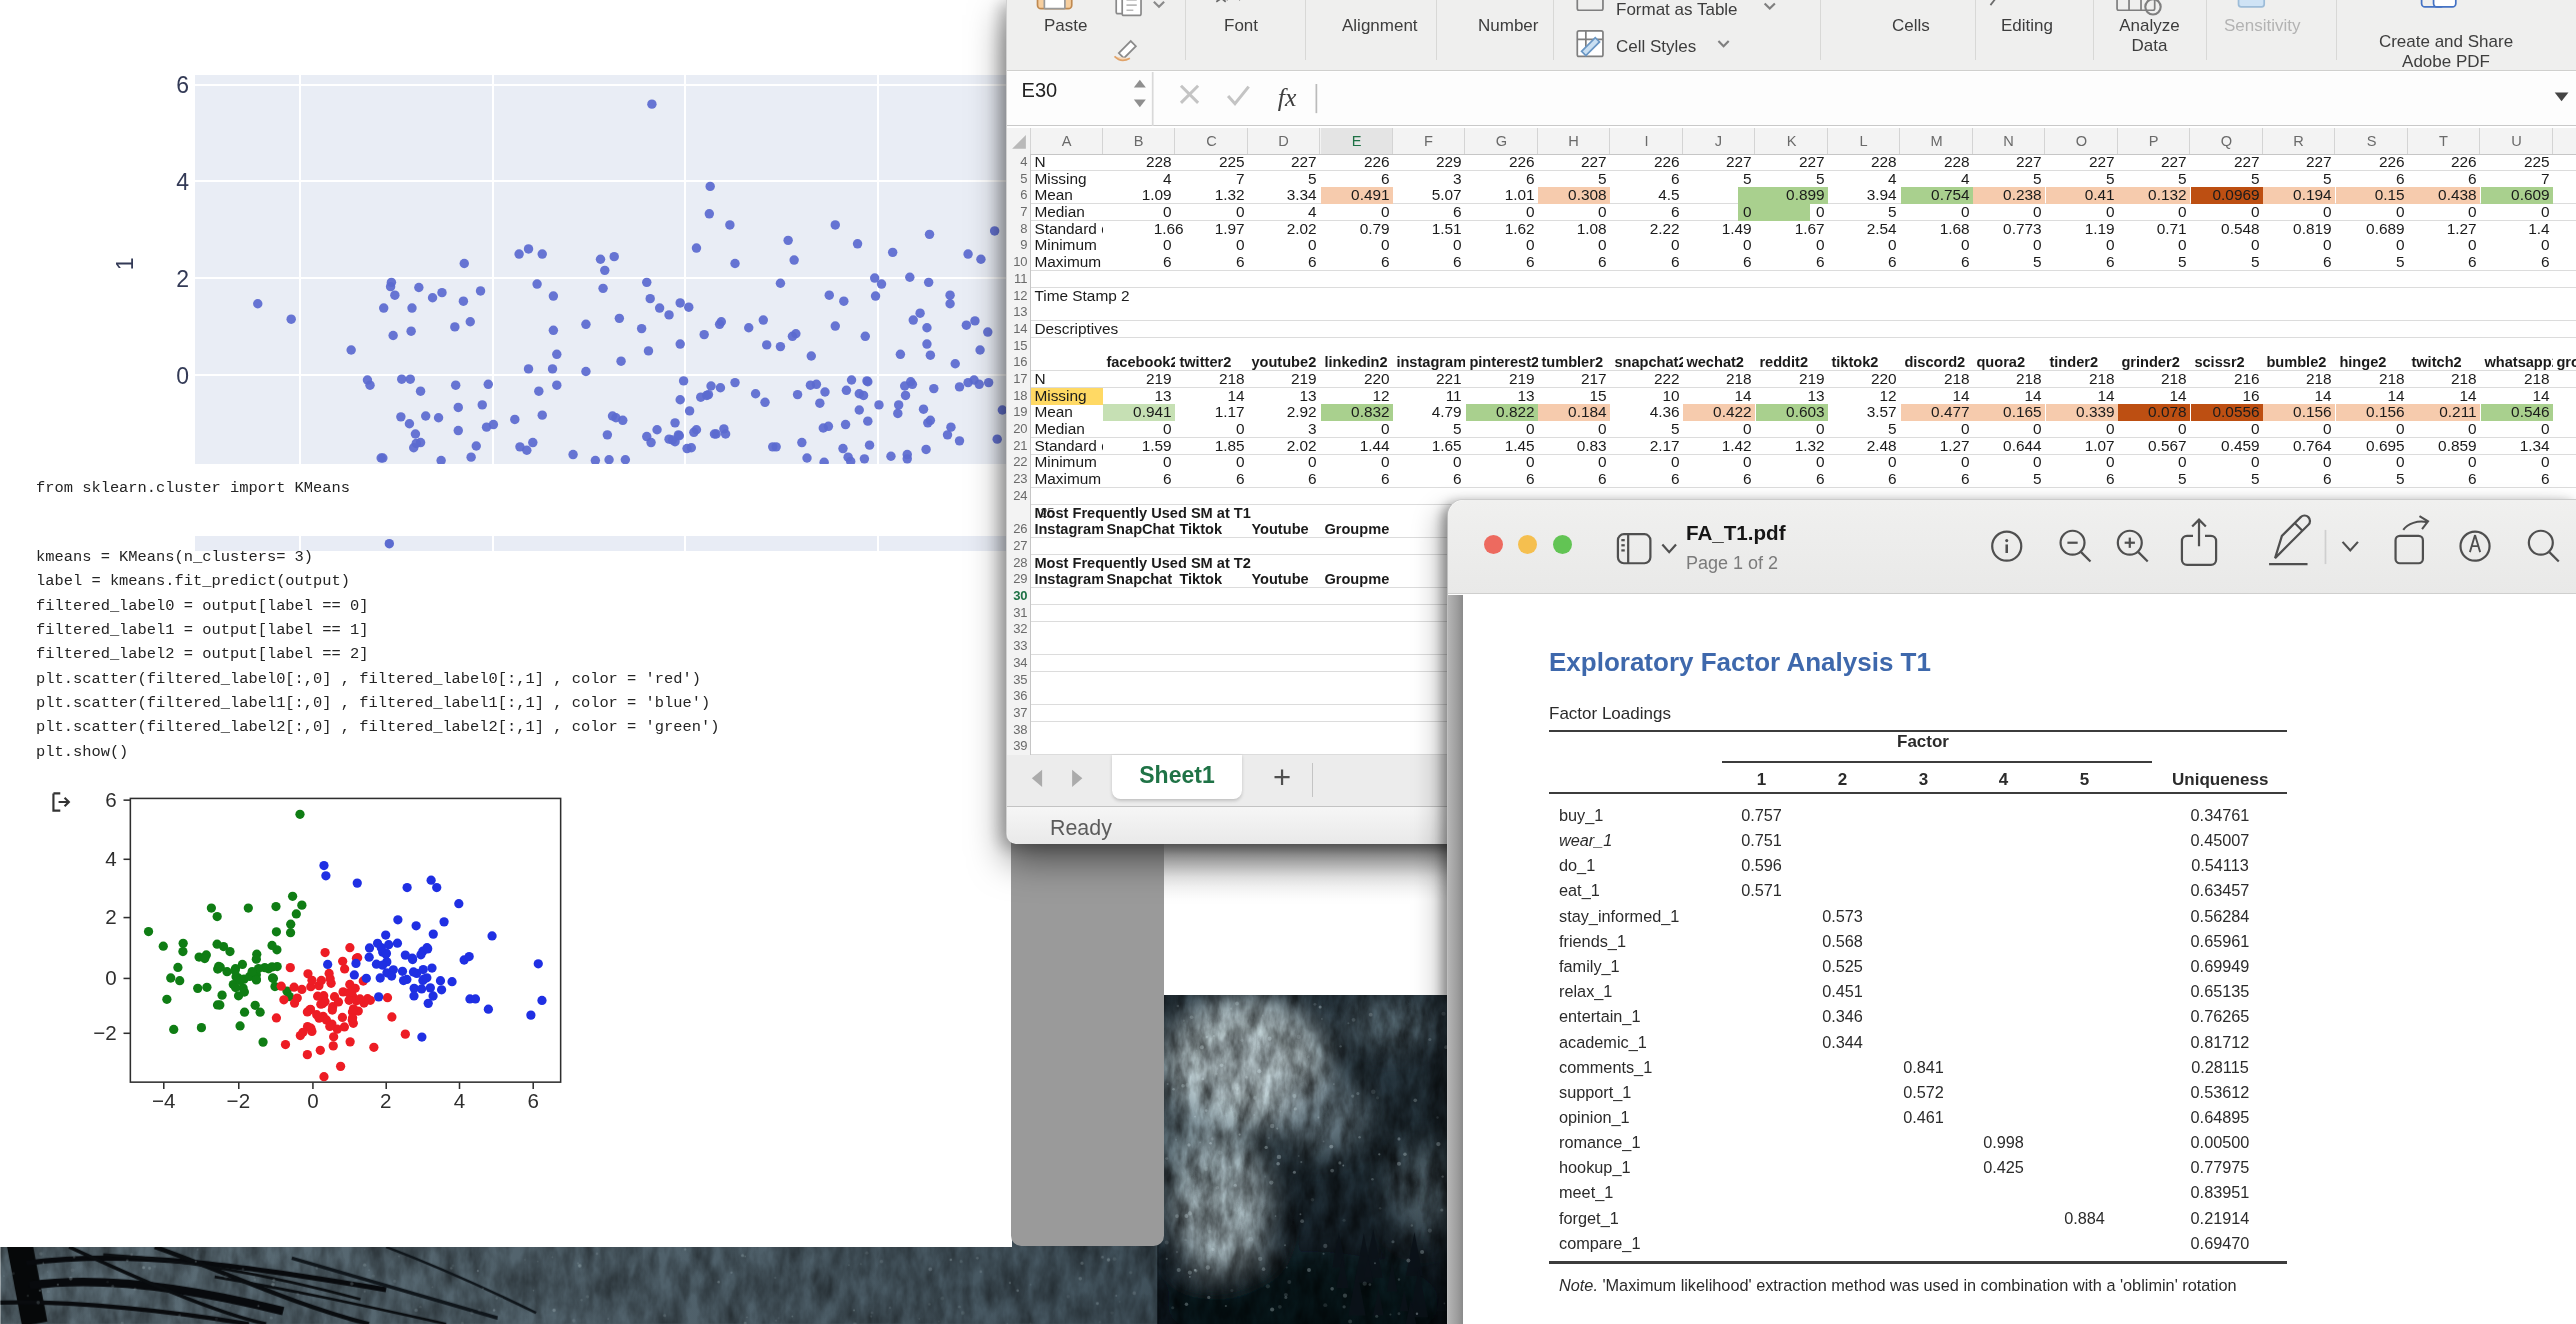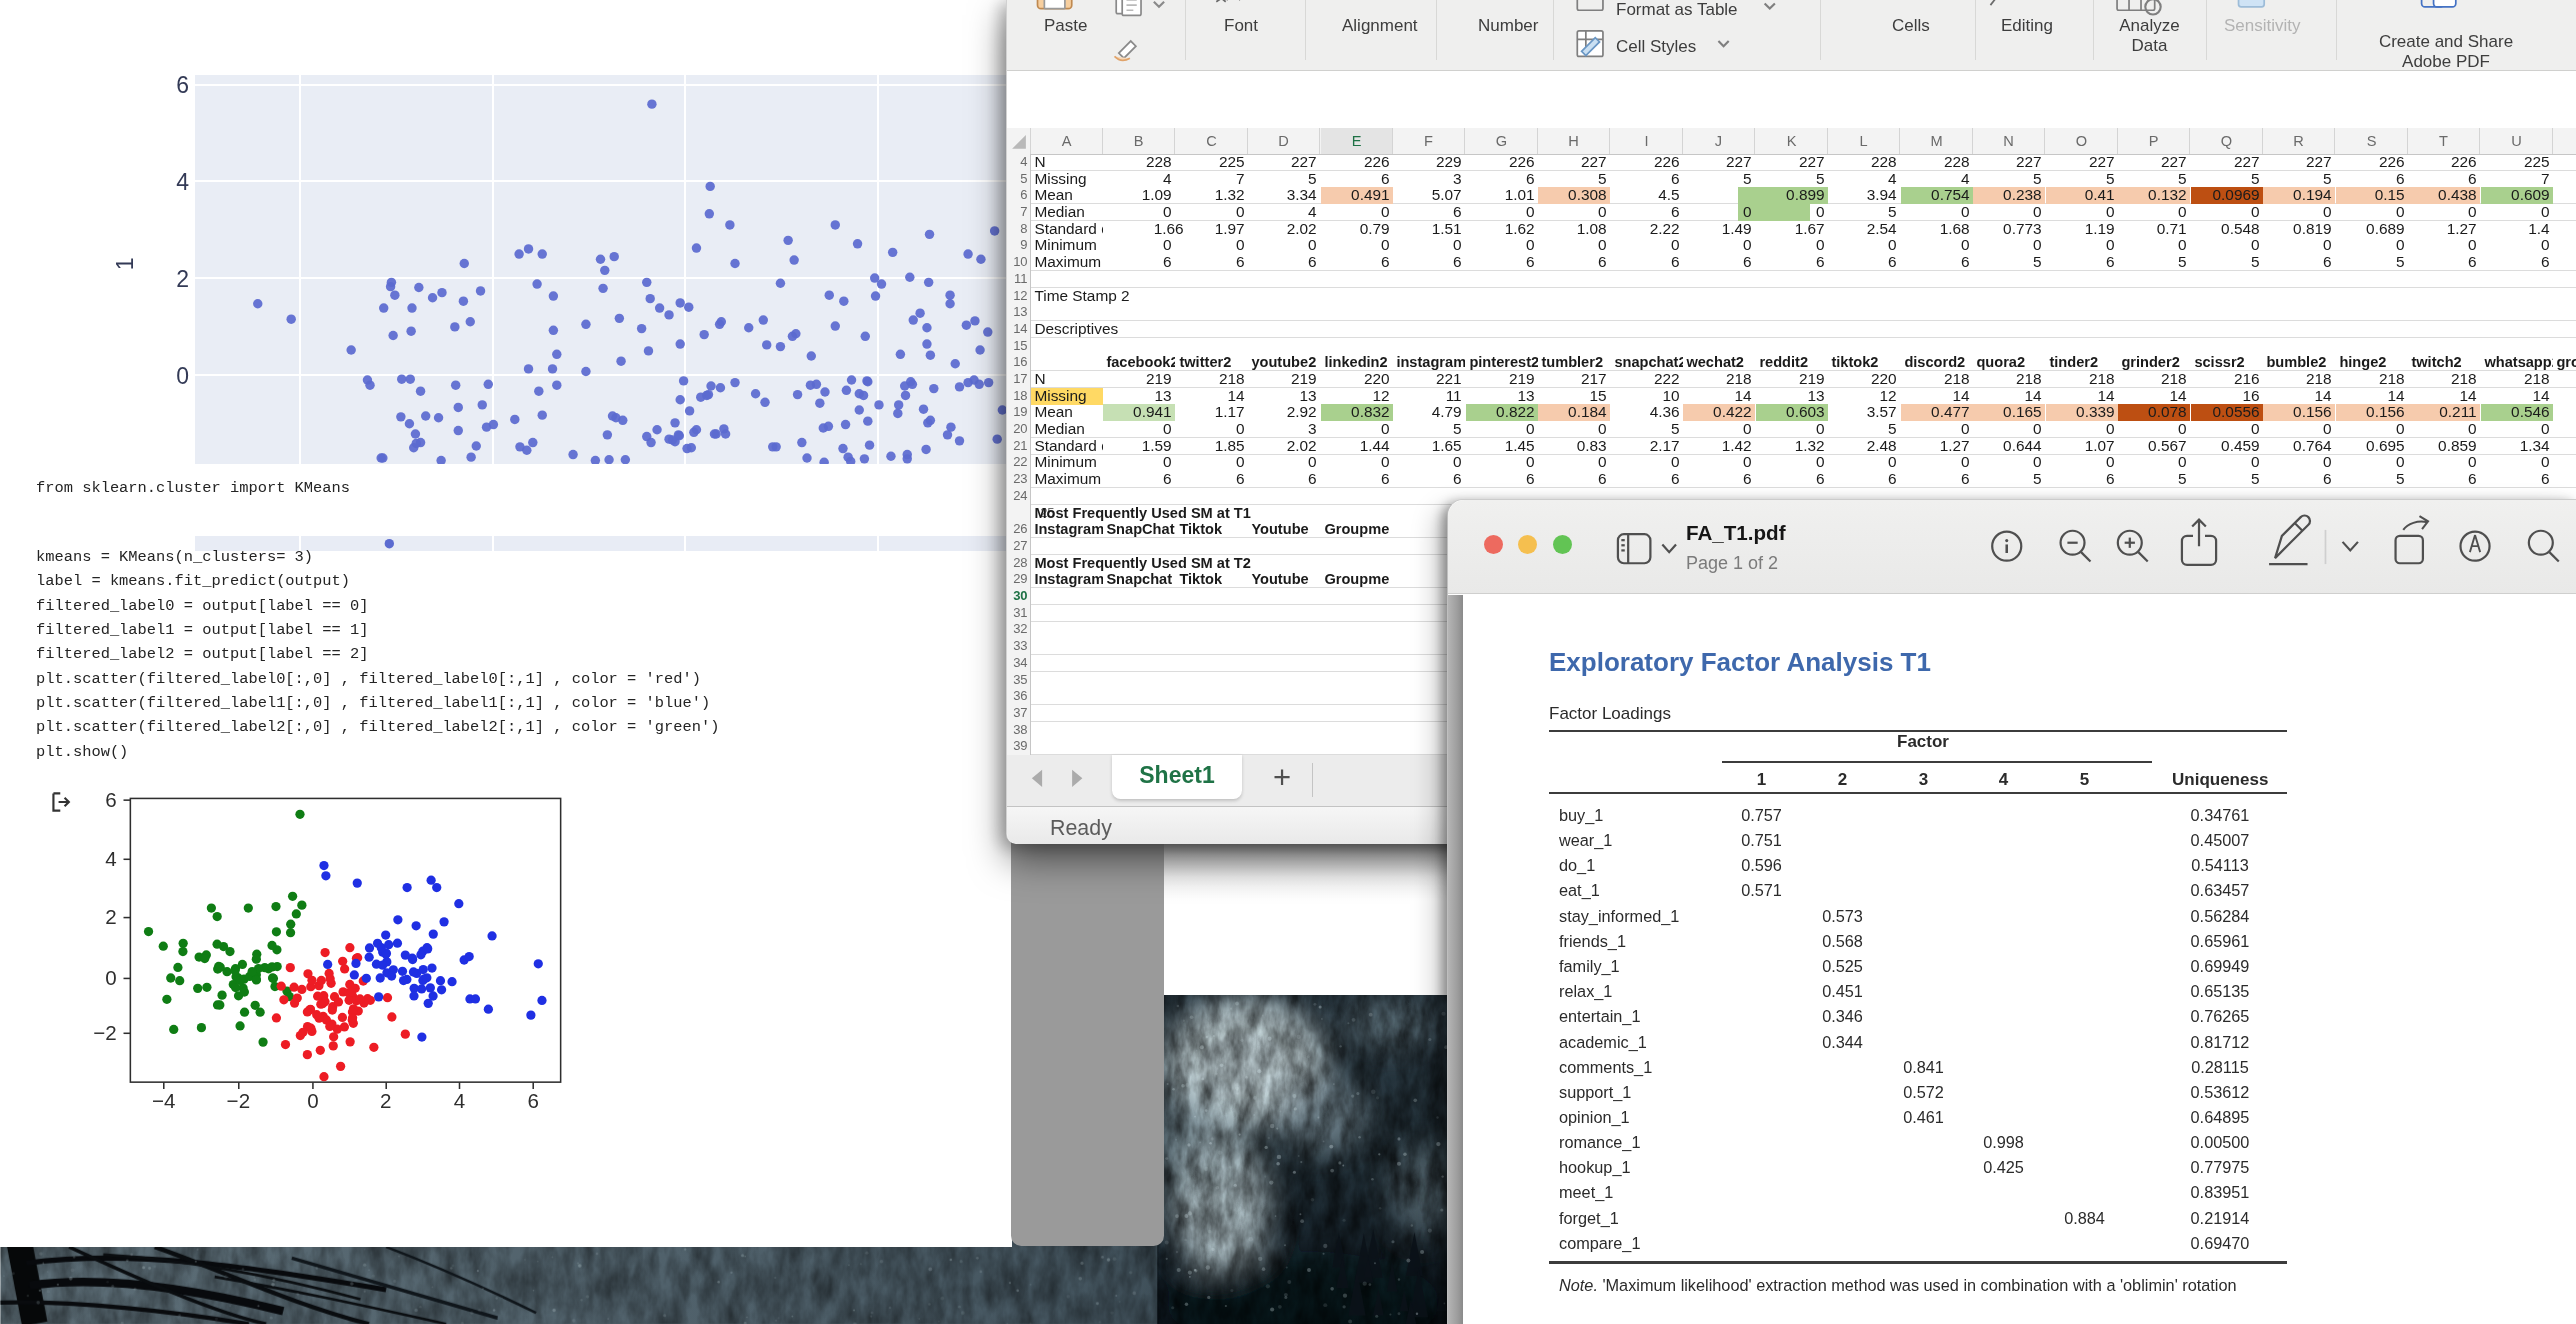--- a/index.html
+++ b/index.html
@@ -947,20 +947,35 @@
         <rect x="1296" y="-20" width="44" height="32" rx="2"></rect>
         <path d="M1310,-20 v32 M1324,-20 v32 M1296,-4 h44"></path>
         <circle cx="1338" cy="8" r="9" stroke-width="2.5"></circle>
         <rect x="1438" y="-12" width="30" height="20" rx="3" fill="#cfe3f5" stroke="#9dbcd8"></rect>
         <rect x="1652" y="-8" width="26" height="16" rx="4" stroke="#4472c4"></rect>
         <rect x="1666" y="-4" width="26" height="12" rx="4" stroke="#4472c4" fill="#fff"></rect>
         <path d="M1148,6 l14,-18" stroke="#6a6a6a"></path>
       </g>
     </svg>
   </div>
+  <div id="fbar">
+    <div style="position:absolute;left:14.6px;top:6.9px;font-size:20px;color:#222;">E30</div>
+    <svg width="1570" height="54" style="position:absolute;left:0;top:0" viewBox="0 0 1832 63">
+      <path d="M148,18 l7,-9 l7,9 z" fill="#8f8f8f"></path>
+      <path d="M148,32 l7,9 l7,-9 z" fill="#8f8f8f"></path>
+      <line x1="170" y1="0" x2="170" y2="63" stroke="#d9d9d9" stroke-width="2"></line>
+      <g stroke="#c4c4c4" stroke-width="3.5" fill="none">
+        <path d="M203,16 l20,20 m0,-20 l-20,20"></path>
+        <path d="M258,28 l8,9 l16,-20"></path>
+      </g>
+      <text x="316" y="40" font-size="30" font-style="italic" font-family="Liberation Serif" fill="#3f3f3f">fx</text>
+      <line x1="361" y1="14" x2="361" y2="48" stroke="#bbb" stroke-width="2"></line>
+      <path d="M1806,24 l8,10 l8,-10 z" fill="#444"></path>
+    </svg>
+  </div>
   <div id="colhead">
     <div class="xh" style="left:24px;width:72px;">A</div>
         <div class="xh" style="left:96px;width:72px;">B</div>
         <div class="xh" style="left:169px;width:72px;">C</div>
         <div class="xh" style="left:241px;width:72px;">D</div>
         <div class="xh" style="left:314px;width:72px;background:#e4e4e4;color:#1e7145;">E</div>
         <div class="xh" style="left:386px;width:72px;">F</div>
         <div class="xh" style="left:459px;width:72px;">G</div>
         <div class="xh" style="left:531px;width:72px;">H</div>
         <div class="xh" style="left:604px;width:72px;">I</div>
@@ -1414,21 +1429,21 @@
   <div class="pv pb" style="left:262px;top:270px;font-size:17px;">1</div>
   <div class="pv pb" style="left:343px;top:270px;font-size:17px;">2</div>
   <div class="pv pb" style="left:424px;top:270px;font-size:17px;">3</div>
   <div class="pv pb" style="left:504px;top:270px;font-size:17px;">4</div>
   <div class="pv pb" style="left:585px;top:270px;font-size:17px;">5</div>
   <div class="pr pb" style="left:724px;top:270px;font-size:17px;">Uniqueness</div>
   <div class="prule" style="left:101px;top:292px;width:738px;height:1.7px;"></div>
   <div class="pr" style="top:306px;left:111px;">buy_1</div>
       <div class="pv" style="top:306px;left:262px;">0.757</div>
       <div class="pv" style="top:306px;left:712px;width:120px;">0.34761</div>
-      <div class="pr" style="top:331px;left:111px;">wear_1</div>
+      <div class="pr" style="top:331px;left:111px;font-style:italic;">wear_1</div>
       <div class="pv" style="top:331px;left:262px;">0.751</div>
       <div class="pv" style="top:331px;left:712px;width:120px;">0.45007</div>
       <div class="pr" style="top:356px;left:111px;">do_1</div>
       <div class="pv" style="top:356px;left:262px;">0.596</div>
       <div class="pv" style="top:356px;left:712px;width:120px;">0.54113</div>
       <div class="pr" style="top:381px;left:111px;">eat_1</div>
       <div class="pv" style="top:381px;left:262px;">0.571</div>
       <div class="pv" style="top:381px;left:712px;width:120px;">0.63457</div>
       <div class="pr" style="top:407px;left:111px;">stay_informed_1</div>
       <div class="pv" style="top:407px;left:343px;">0.573</div>

